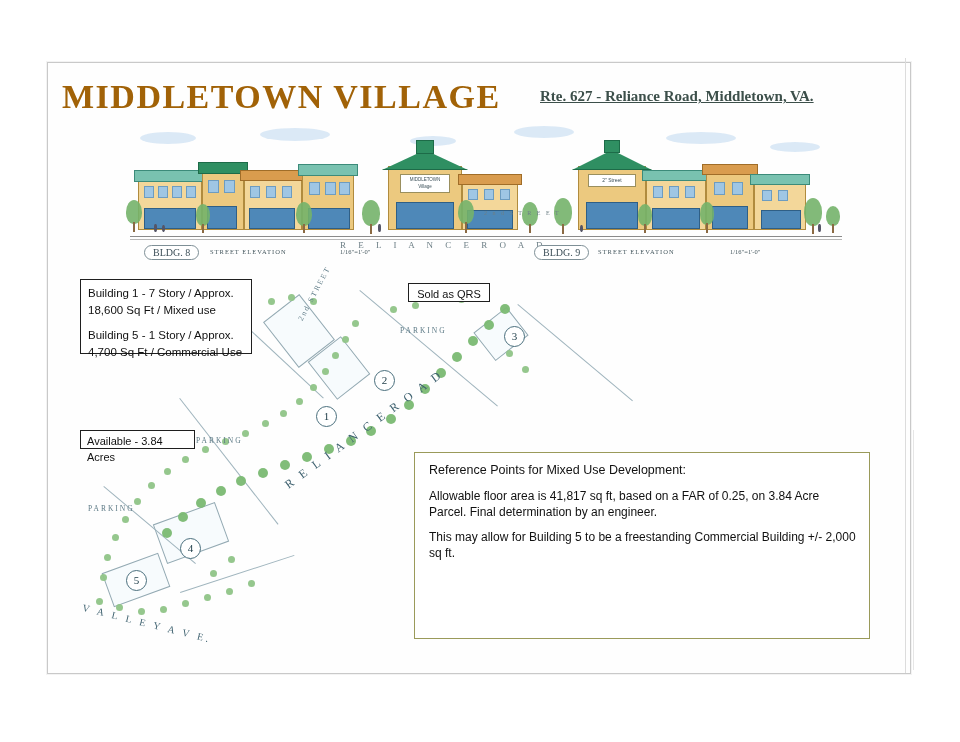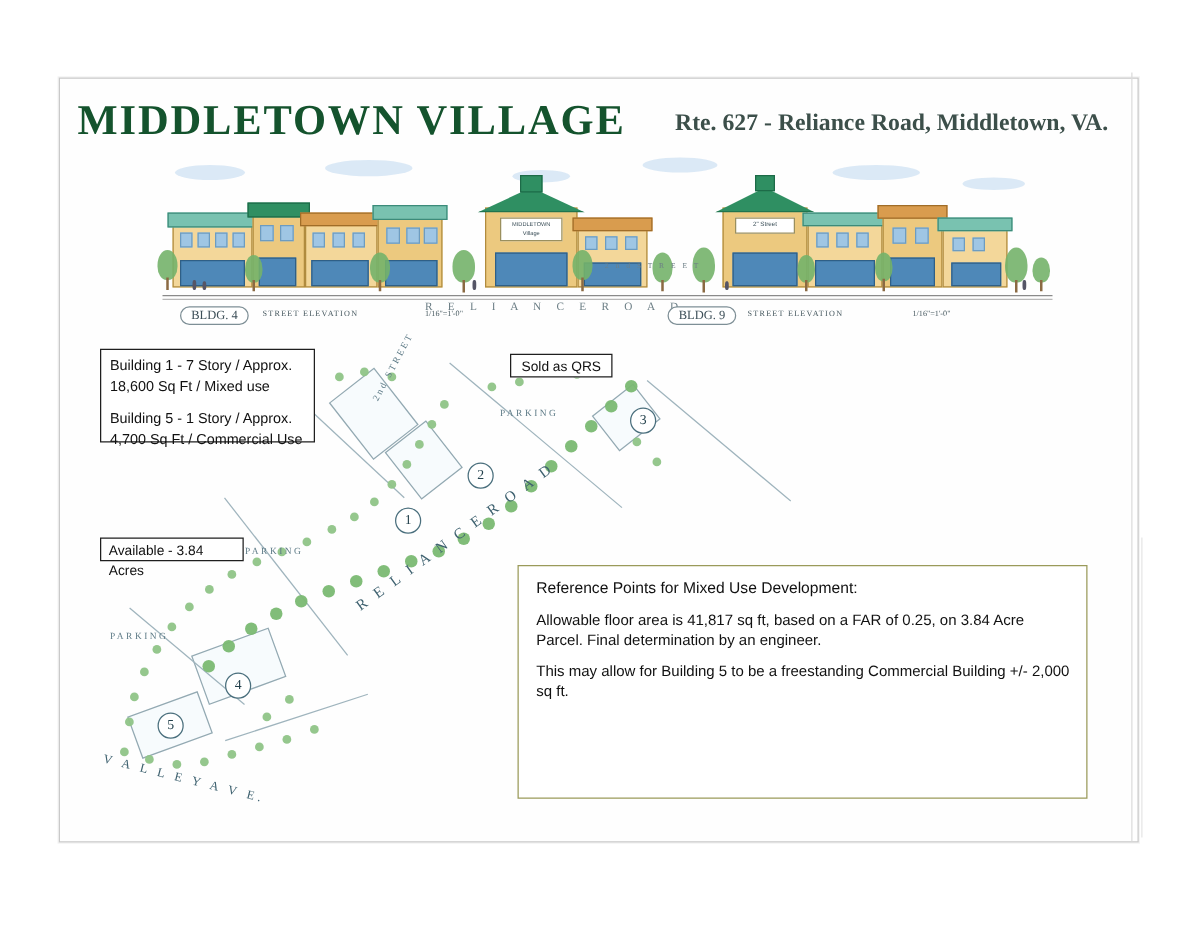--- a/index.html
+++ b/index.html
@@ -49,31 +49,32 @@
     left: 62px; top: 78px;
     width: 840px; height: 42px;
   }
   .title-main {
     position: absolute;
     left: 0; top: 0;
     font-family: "Liberation Serif", serif;
     font-size: 34px;
     font-weight: bold;
     letter-spacing: 1.5px;
-    color: #14532d;
+    color: #a16207;
     white-space: nowrap;
   }
   .title-sub {
     position: absolute;
     left: 478px; top: 10px;
     font-family: "Liberation Serif", serif;
-    font-size: 19px;
+    font-size: 15px;
     font-weight: bold;
     color: #3c4f4a;
     white-space: nowrap;
+    text-decoration: underline;
   }
 
   
   .elev {
     position: absolute;
     left: 110px; top: 126px;
     width: 740px; height: 140px;
   }
   .sky-cloud {
     position: absolute;
@@ -376,21 +377,21 @@
     <div class="person" style="left:470px; top:99px; width:3px; height:7px;"></div>
     <div class="person" style="left:708px; top:98px; width:3px; height:8px;"></div>
 
     <div class="ground-line"></div>
     <div class="ground-line2"></div>
 
     <div class="road-label">R E L I A N C E   R O A D</div>
     <div class="street-label" style="left:374px; top:84px;">2 n d   S T R E E T</div>
     <div class="street-label" style="left:632px; top:94px; opacity:0;">2 n d   S T R E E T</div>
 
-    <div class="bldg-tag" style="left:34px;  top:119px;">BLDG. 4</div>
+    <div class="bldg-tag" style="left:34px;  top:119px;">BLDG. 8</div>
     <div class="bldg-cap" style="left:100px; top:122px;">STREET ELEVATION</div>
     <div class="scale-cap" style="left:230px; top:122px;">1/16"=1'-0"</div>
 
     <div class="bldg-tag" style="left:424px; top:119px;">BLDG. 9</div>
     <div class="bldg-cap" style="left:488px; top:122px;">STREET ELEVATION</div>
     <div class="scale-cap" style="left:620px; top:122px;">1/16"=1'-0"</div>
   </div>
 
   <div id="siteplan">
 

